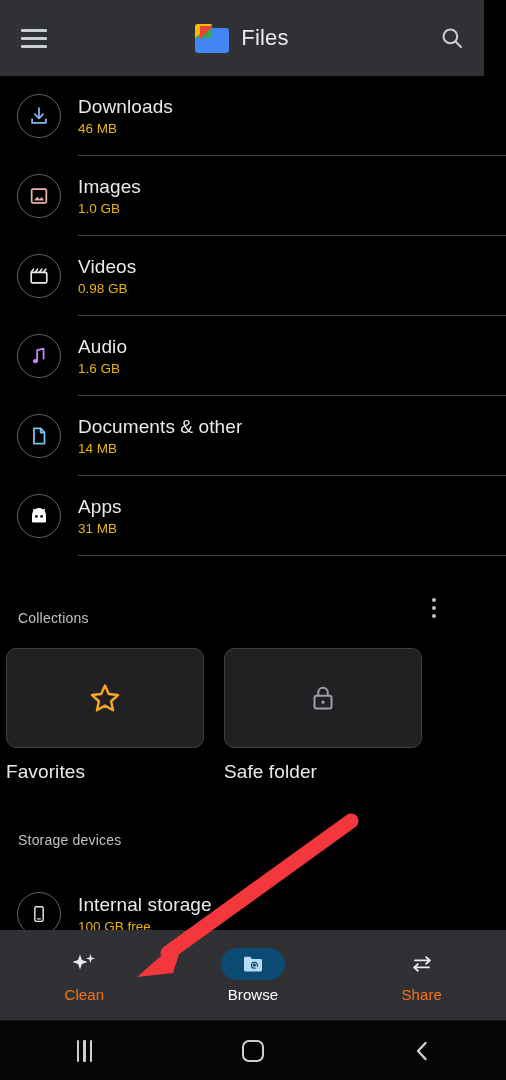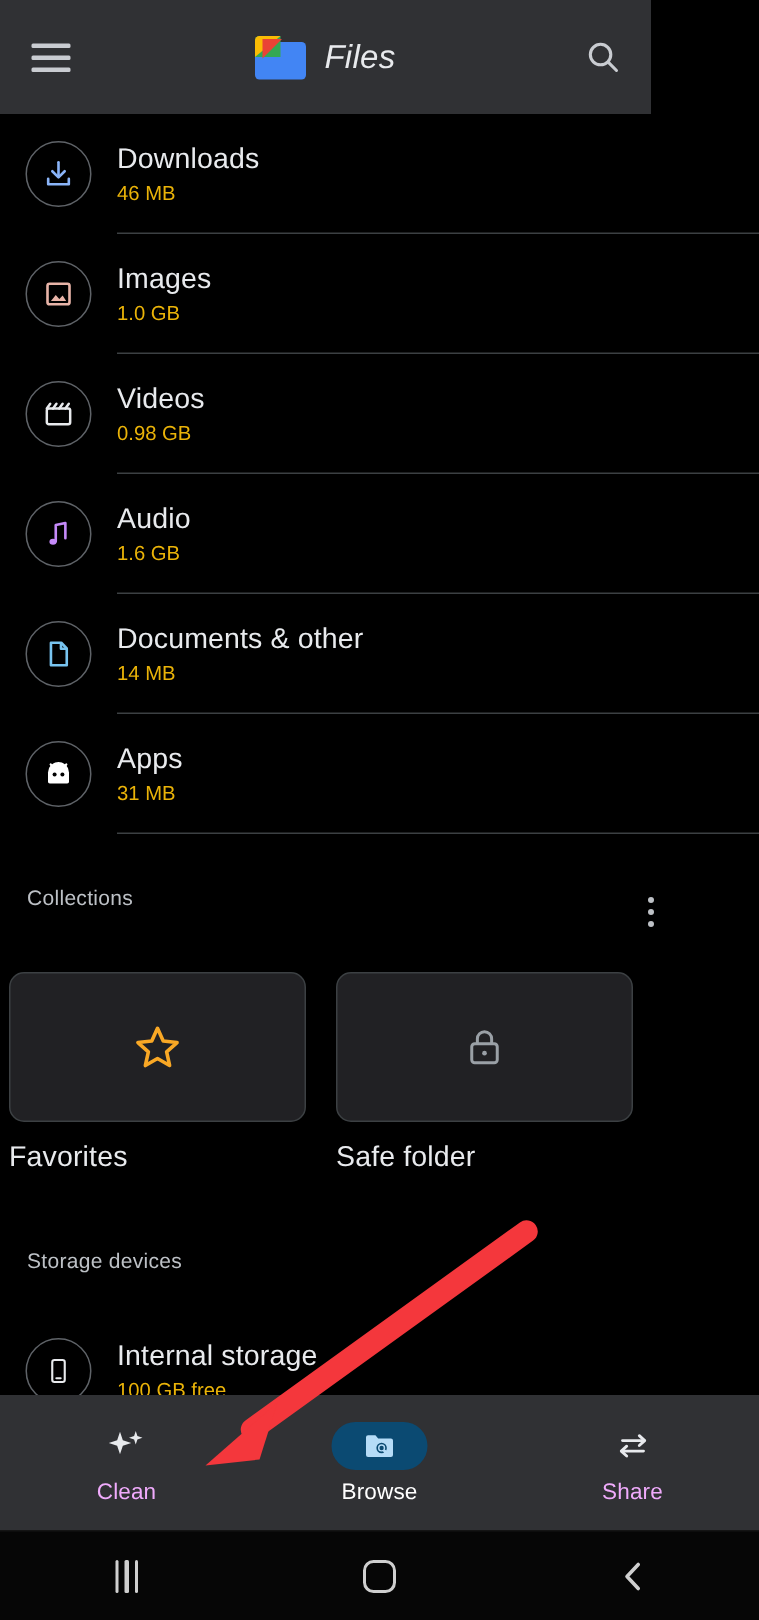--- a/index.html
+++ b/index.html
@@ -12,23 +12,23 @@
   #phone {
     position: relative;
     width: 506px; height: 1080px;
     background: #000;
     overflow: hidden;
   }
 
   
   #appbar {
     position: absolute; left: 0; top: 0;
-    width: 434px; height: 76px;
+    width: 484px; height: 76px;
     background: #303134;
-    display: flex; align-items: center; font-style: italic;
+    display: flex; align-items: center;
   }
   #hamburger {
     width: 56px; height: 56px; margin-left: 6px;
     display: flex; flex-direction: column; justify-content: center;
     align-items: center; gap: 5px;
   }
   #hamburger span {
     display: block; width: 26px; height: 3px;
     background: #c9ccd1; border-radius: 1px;
   }
@@ -93,21 +93,21 @@
     font-size: 13.5px; color: #eab308; line-height: 18px; margin-top: 2px;
   }
   .cat-divider {
     position: absolute; left: 78px; right: 0; bottom: 0;
     height: 1px; background: #3c4043;
   }
 
   
   #collections-header {
     position: absolute; left: 0; top: 590px; width: 470px; height: 36px;
-    display: flex; align-items: flex-start;
+    display: flex; align-items: flex-end;
   }
   .section-label {
     font-size: 14px; color: #bdc1c6; margin-left: 18px; letter-spacing: .2px;
   }
   #collections-menu {
     position: absolute; right: 16px; top: 0; width: 40px; height: 36px;
     display: flex; flex-direction: column; align-items: center;
     justify-content: center; gap: 4px;
   }
   #collections-menu i {
@@ -155,21 +155,21 @@
   .nav-item {
     flex: 1; height: 90px;
     display: flex; flex-direction: column; align-items: center;
     justify-content: center; gap: 6px;
   }
   .nav-iconbox {
     width: 64px; height: 32px; border-radius: 16px;
     display: flex; align-items: center; justify-content: center;
   }
   .nav-iconbox.selected { background: #0b4a72; }
-  .nav-label { font-size: 15px; color: #f0abfc; letter-spacing: .1px; }
+  .nav-label { font-size: 15px; color: #f97316; letter-spacing: .1px; }
   .nav-label.selected { color: #ffffff; }
 
   
   #sysnav {
     position: absolute; left: 0; bottom: 0; width: 506px; height: 60px;
     background: #060606;
     display: flex; align-items: center; z-index: 35;
     border-top: 1px solid #141414;
   }
   .sys-item {

